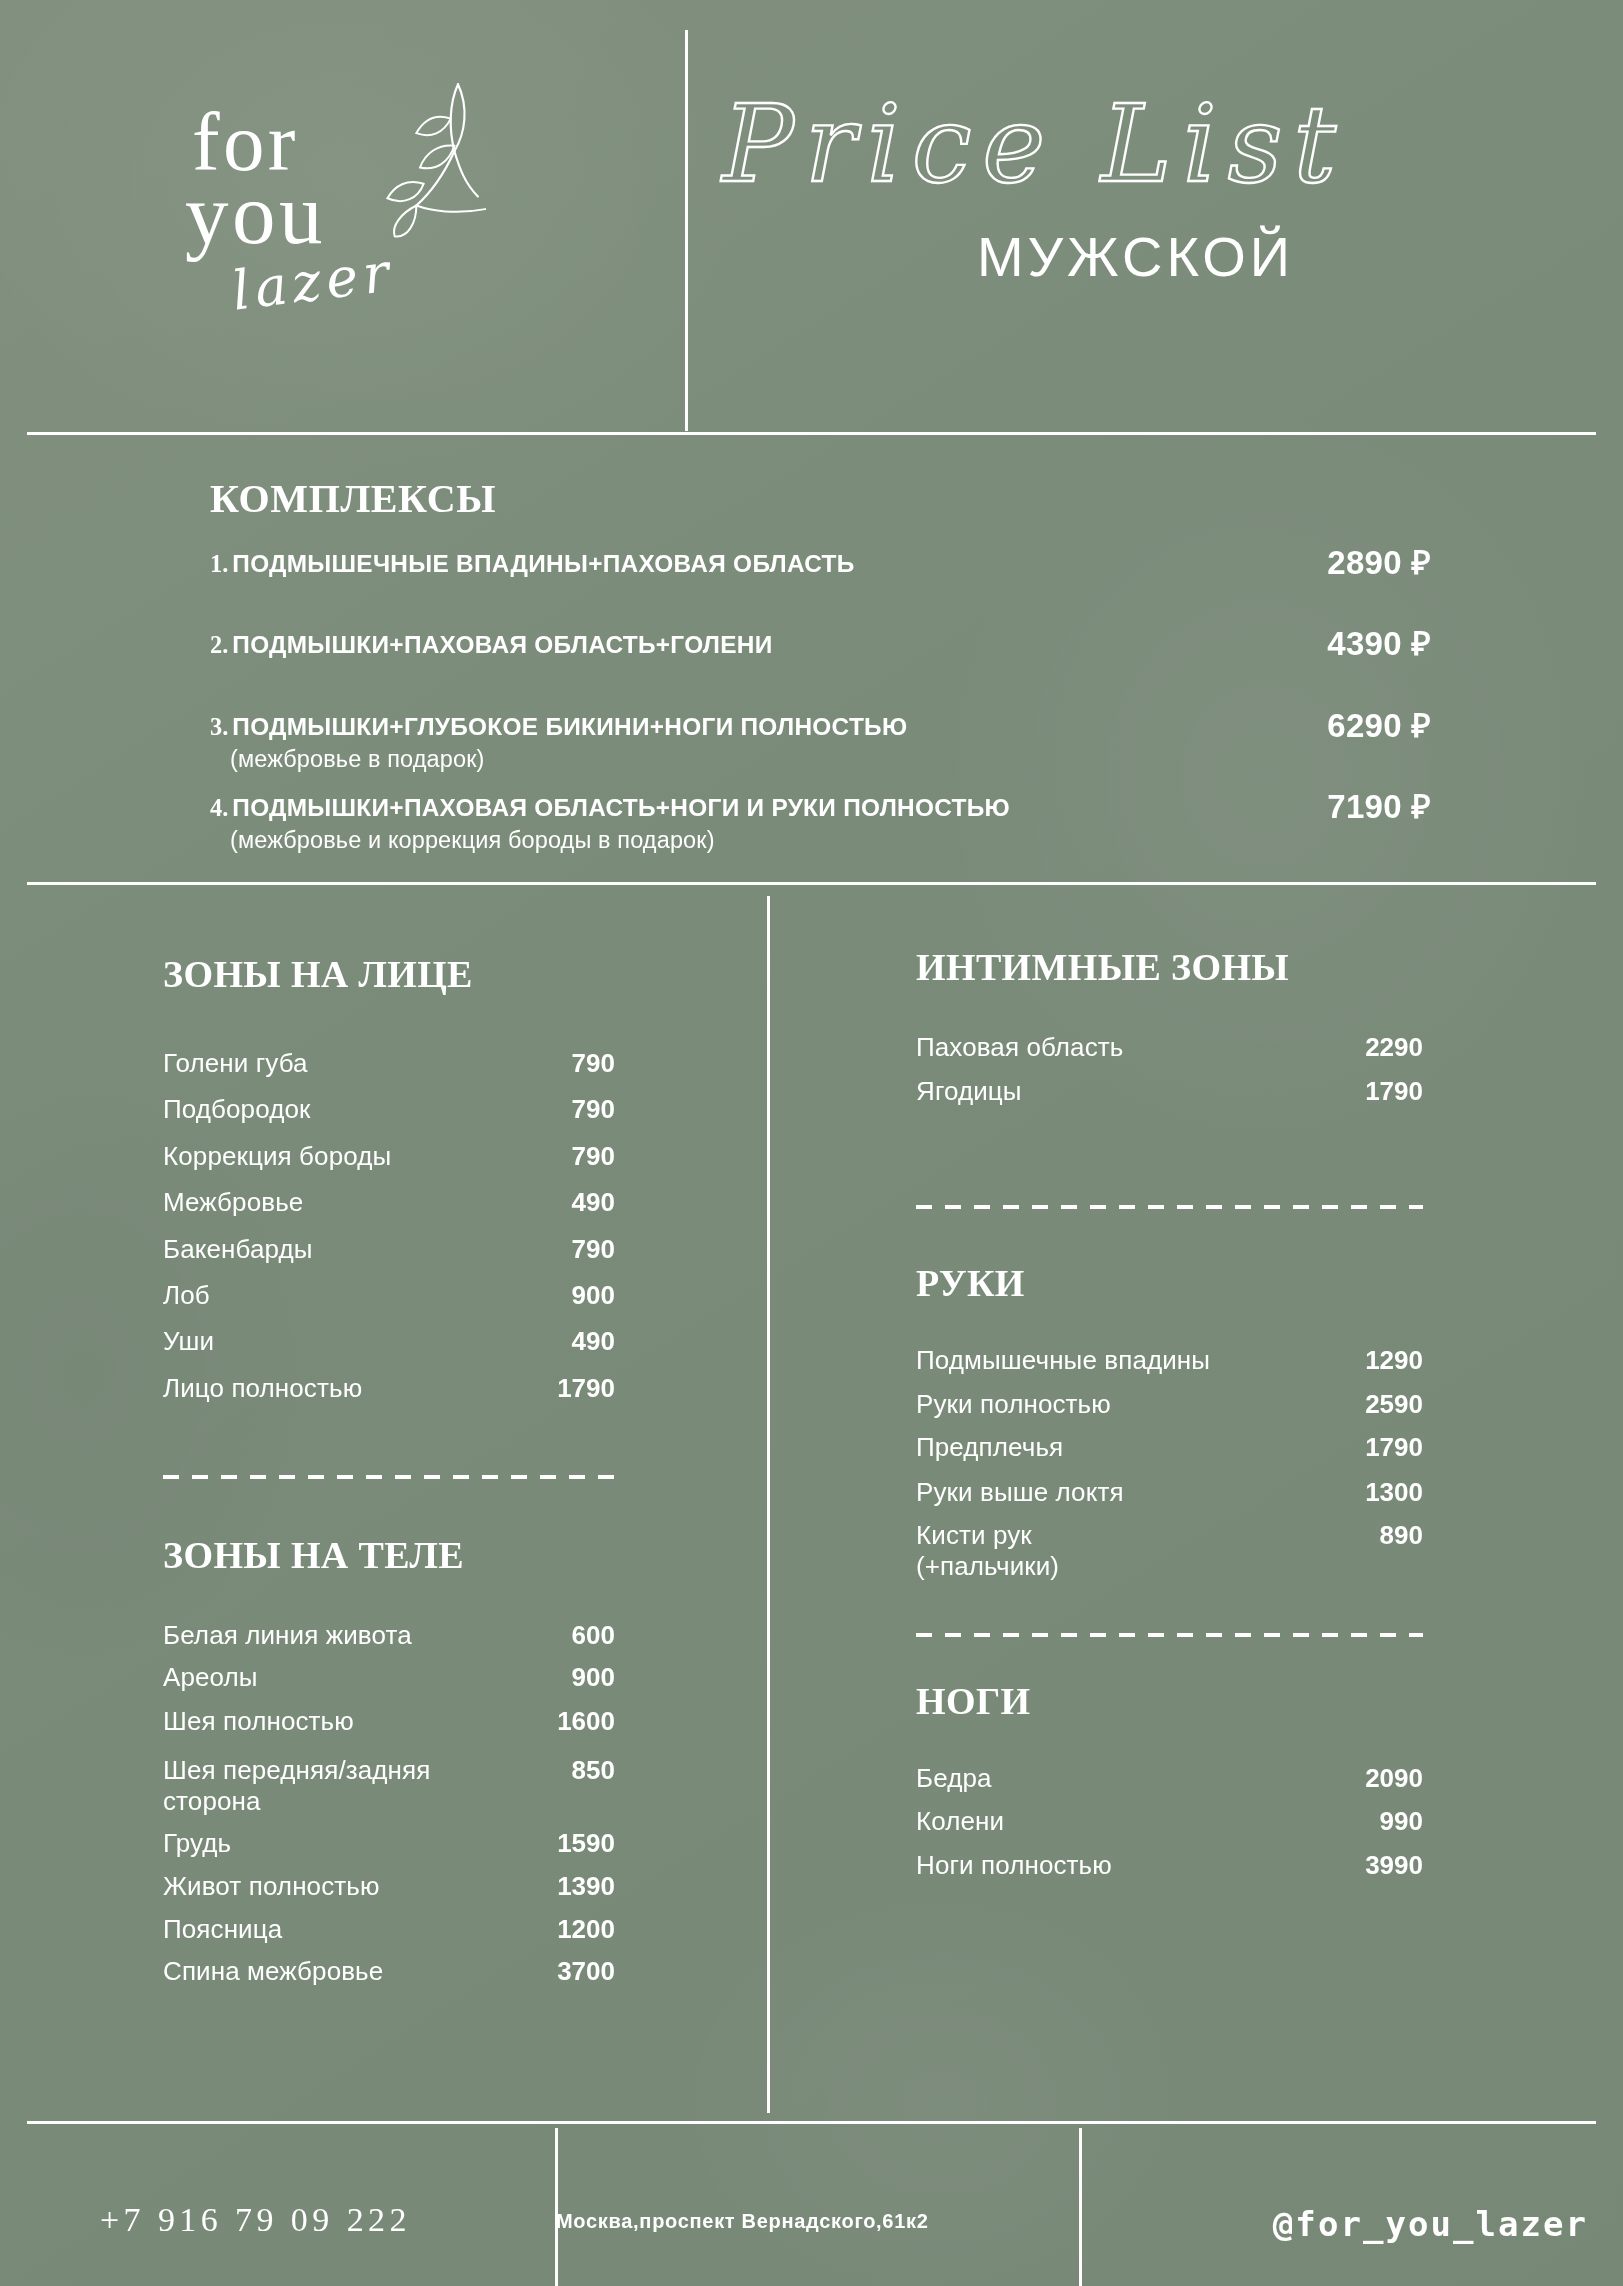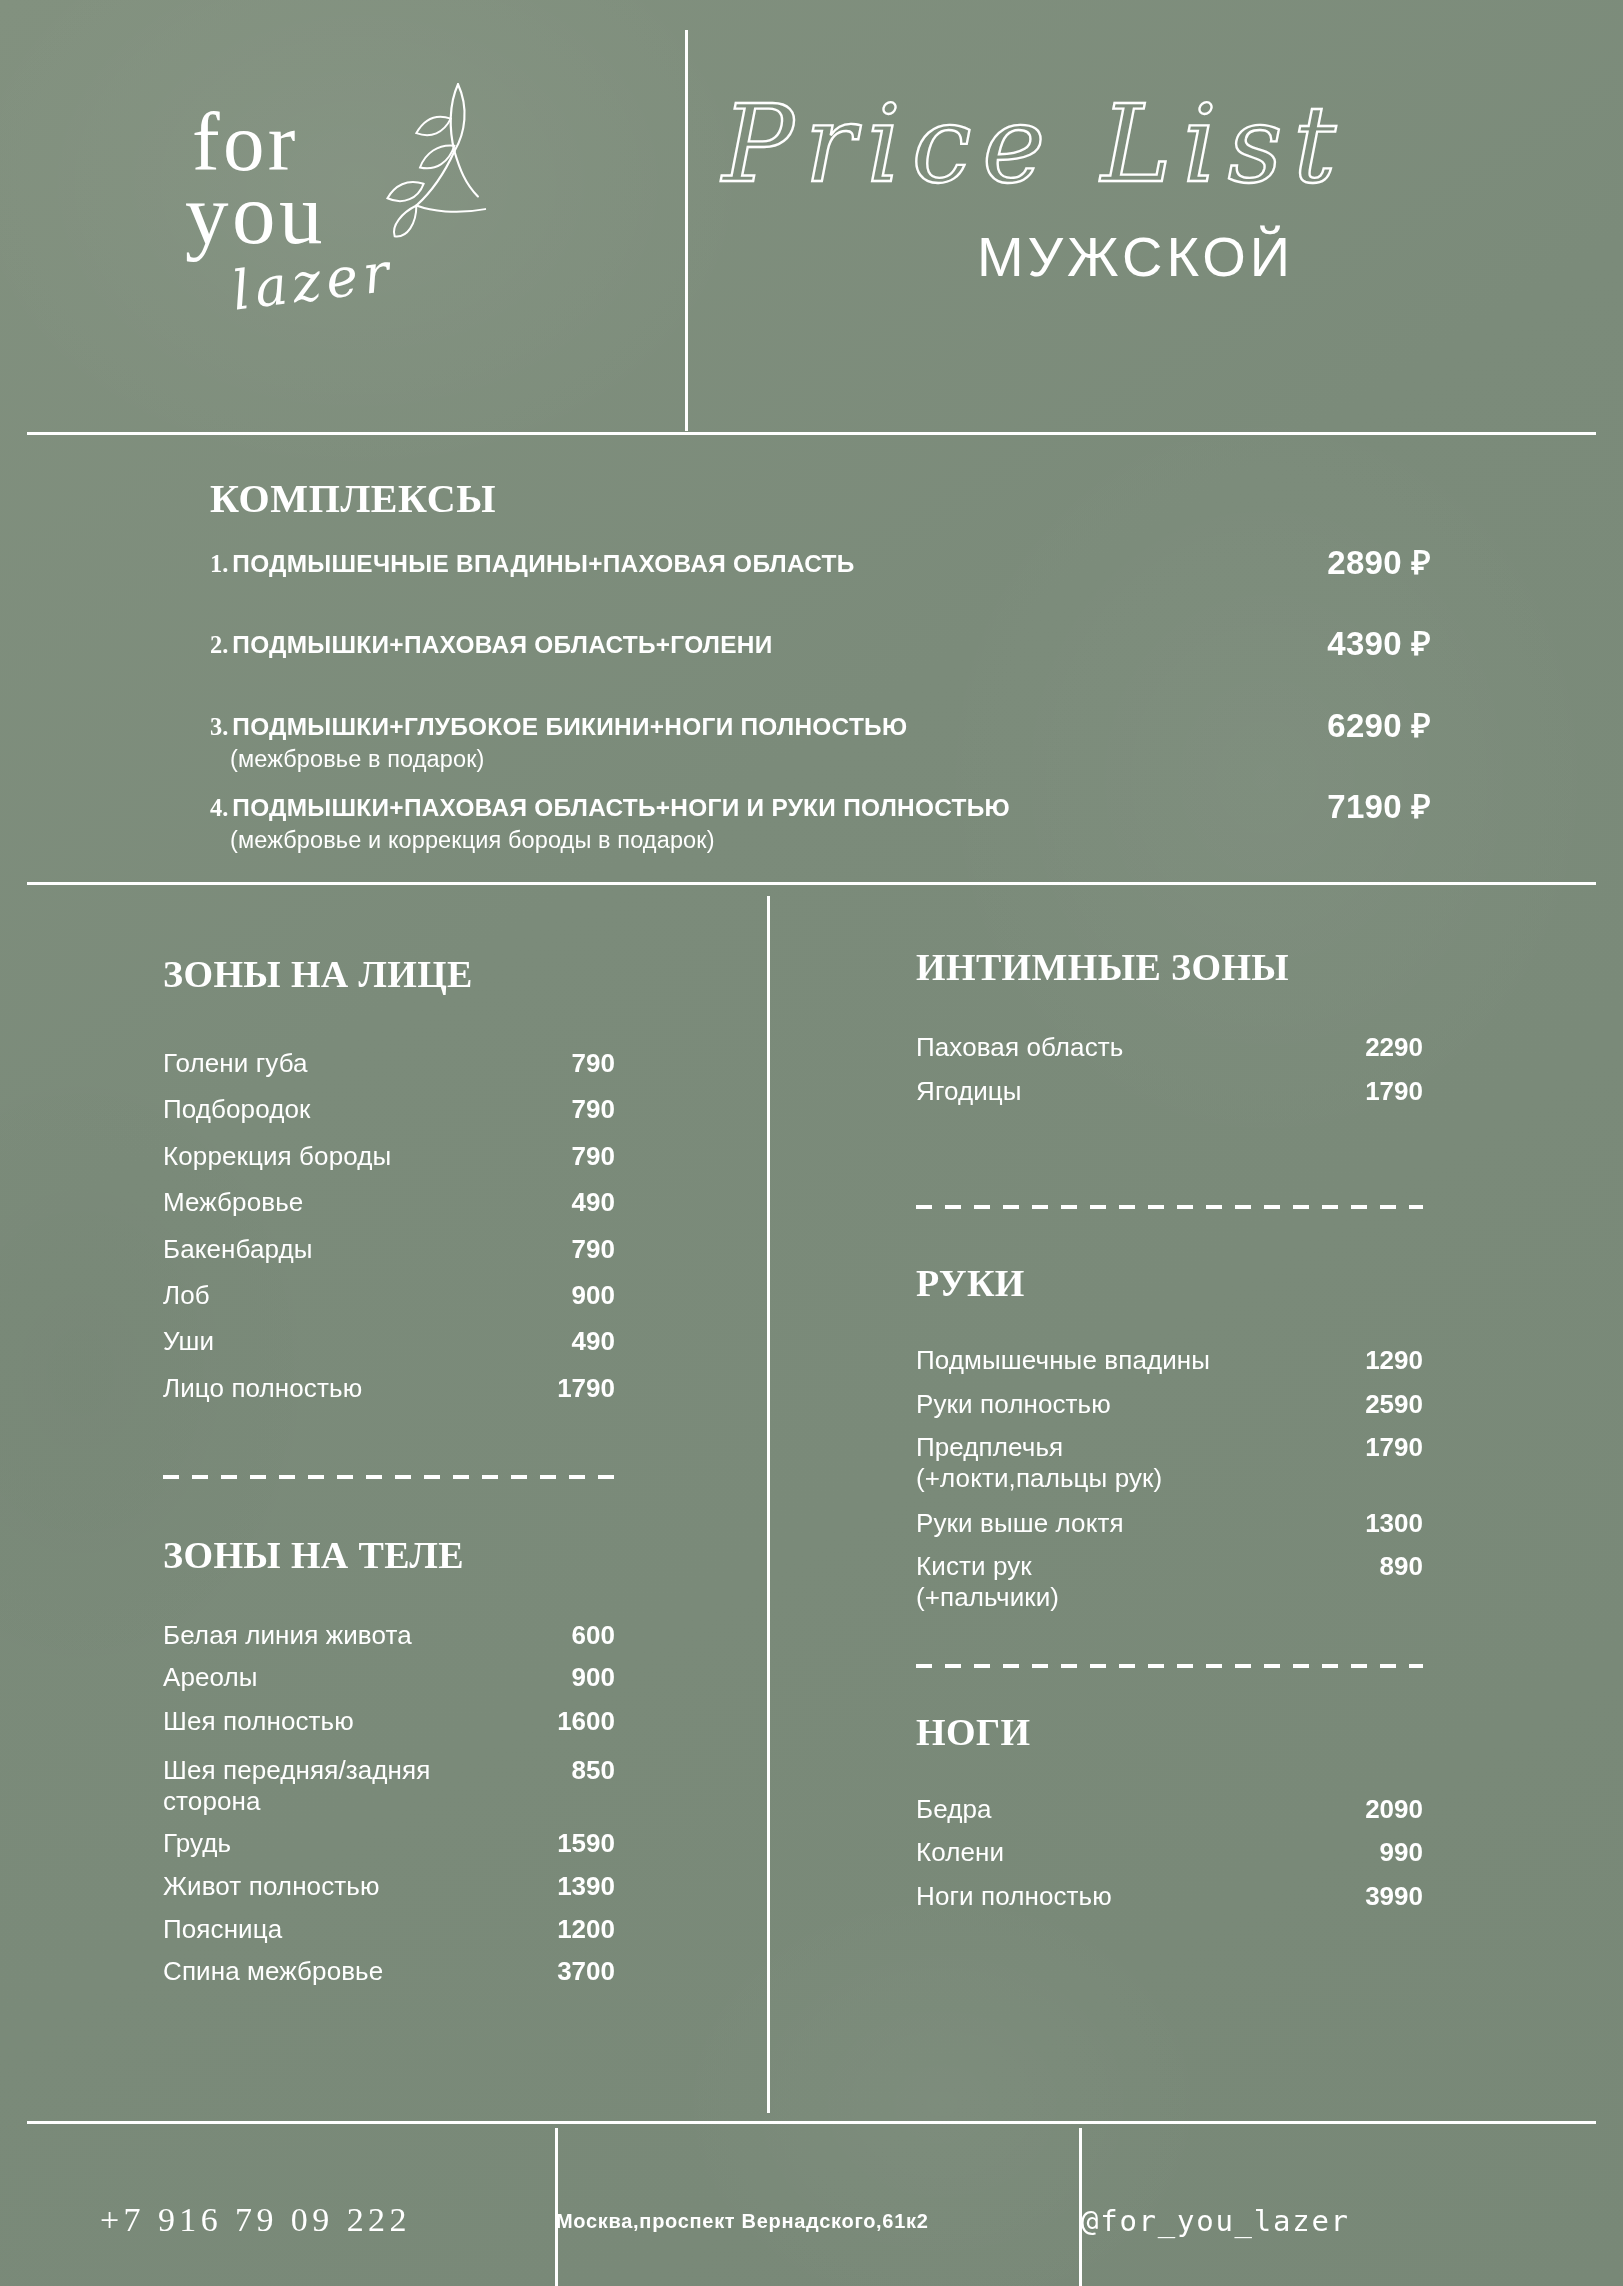--- a/index.html
+++ b/index.html
@@ -140,23 +140,23 @@
     position:absolute; left:100px; top:80px;
     font-family:"Liberation Serif", serif;
     font-size:34px; letter-spacing:0.13em; font-weight:400;
   }
   .ft-addr {
     position:absolute; left:556px; top:89px; width:525px;
     font-size:20px; font-weight:700; letter-spacing:0.035em;
   }
   .ft-insta {
     position:absolute; left:1081px; top:83px; width:507px;
-    text-align:left;
+    text-align:right;
     font-family:"DejaVu Sans Mono", monospace;
-    font-size:29px; letter-spacing:0.06em; font-weight:400;
+    font-size:34px; letter-spacing:0.06em; font-weight:700;
   }
 </style>
 </head>
 <body>
 
 <div class="page">
 
   <div class="header">
 
     <div class="logo-wrap">
@@ -350,21 +350,20 @@
         <span class="pname">Руки полностью</span>
         <span class="pfill"></span>
         <span class="pprice">2590</span>
       </li>
       <li style="margin-top:11.8px;">
         <div class="prow">
           <span class="pname">Предплечья</span>
           <span class="pfill"></span>
           <span class="pprice">1790</span>
         </div>
-        <div class="psub">(+локти,пальцы рук)</div>
       </li>
       <li class="prow" style="margin-top:14.5px;">
         <span class="pname">Руки выше локтя</span>
         <span class="pfill"></span>
         <span class="pprice">1300</span>
       </li>
       <li style="margin-top:11.8px;">
         <div class="prow">
           <span class="pname">Кисти рук</span>
           <span class="pfill"></span>

